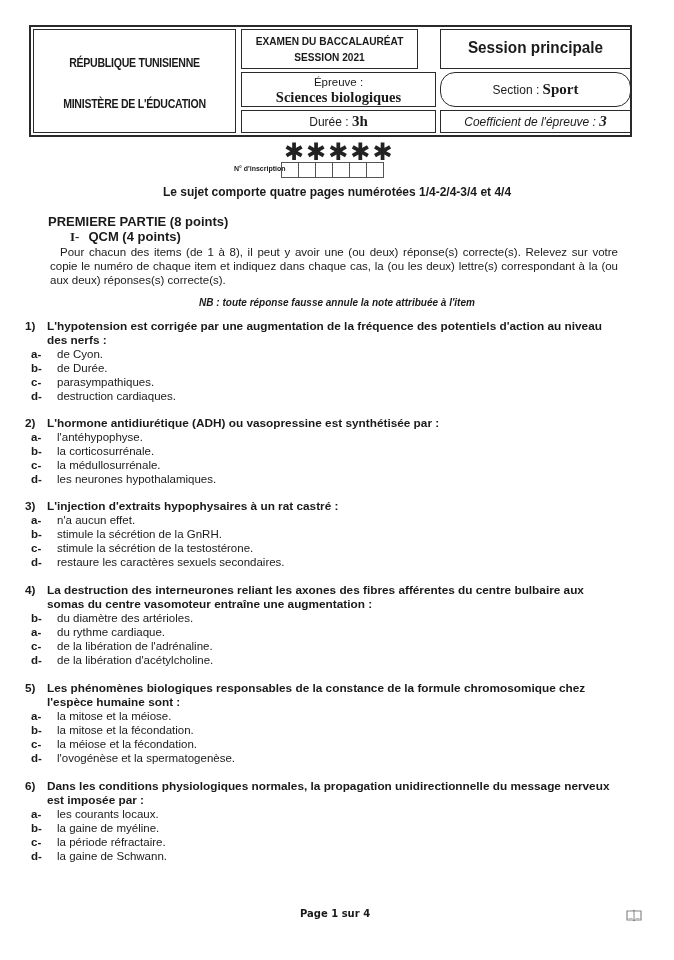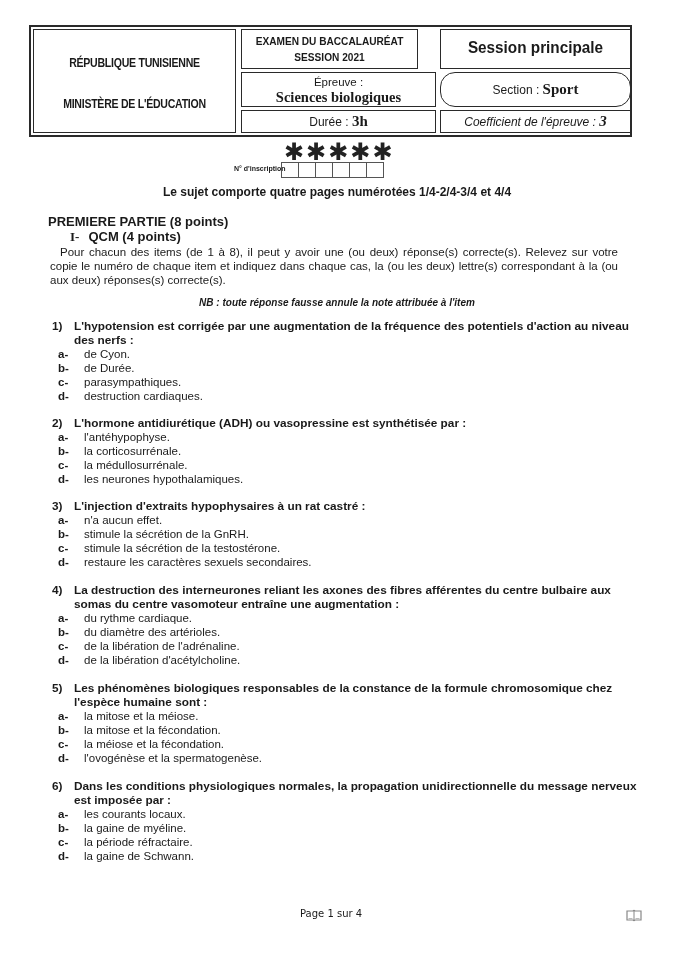--- a/index.html
+++ b/index.html
@@ -34,27 +34,27 @@
   .boxes span { width: 18px; height: 16px; border: 1px solid #555; margin-left: -1px; box-sizing: border-box; display: block; }
 
   .subj { position: absolute; left: 0; right: 0; top: 185px; text-align: center; font-weight: bold; font-size: 12px; }
 
   .p1 { position: absolute; left: 48px; top: 214px; font-weight: bold; font-size: 13px; }
   .qcm { position: absolute; left: 70px; top: 229px; font-weight: bold; font-size: 13px; }
   .qcm .roman { font-family: "Liberation Serif", serif; margin-right: 9px; }
   .intro { position: absolute; left: 50px; top: 245px; width: 568px; font-size: 11.5px; line-height: 14px; text-align: justify; text-indent: 10px; }
   .nb { position: absolute; left: 0; right: 0; top: 297px; text-align: center; font-size: 10px; font-weight: bold; font-style: italic; }
 
-  .q { position: absolute; left: 52px; width: 590px; font-size: 11.5px; }
+  .q { position: absolute; left: 25px; width: 590px; font-size: 11.5px; }
   .q .stem { font-weight: bold; line-height: 14px; padding-left: 22px; text-indent: -22px; font-size: 11.8px; }
   .q .stem .num { display: inline-block; width: 22px; text-indent: 0; }
   .q .opt { line-height: 14px; padding-left: 6px; }
   .q .opt .letter { display: inline-block; width: 26px; font-weight: bold; }
 
-  .footer { position: absolute; left: 300px; top: 908px; font-size: 10px; font-weight: normal; font-family: "DejaVu Sans", sans-serif; }
+  .footer { position: absolute; left: 300px; top: 908px; font-size: 10px; font-weight: bold; font-family: "DejaVu Sans", sans-serif; }
   .book { position: absolute; left: 626px; top: 909px; width: 16px; height: 13px; }
 </style>
 </head>
 <body>
 
 <div class="hdr">
   <div class="hdr-left">
     <div class="l1">RÉPUBLIQUE TUNISIENNE</div>
     <div class="l2">MINISTÈRE DE L'ÉDUCATION</div>
   </div>
@@ -117,22 +117,22 @@
     </div>
     <div class="q" style="top: 499px;">
       <div class="stem"><span class="num">3)</span><span>L'injection d'extraits hypophysaires à un rat castré :</span></div>
       <div class="opt"><span class="letter">a-</span><span>n'a aucun effet.</span></div>
       <div class="opt"><span class="letter">b-</span><span>stimule la sécrétion de la GnRH.</span></div>
       <div class="opt"><span class="letter">c-</span><span>stimule la sécrétion de la testostérone.</span></div>
       <div class="opt"><span class="letter">d-</span><span>restaure les caractères sexuels secondaires.</span></div>
     </div>
     <div class="q" style="top: 583px;">
       <div class="stem"><span class="num">4)</span><span>La destruction des interneurones reliant les axones des fibres afférentes du centre bulbaire aux somas du centre vasomoteur entraîne une augmentation :</span></div>
+      <div class="opt"><span class="letter">b-</span><span>du diamètre des artérioles.</span></div>
       <div class="opt"><span class="letter">a-</span><span>du rythme cardiaque.</span></div>
-      <div class="opt"><span class="letter">b-</span><span>du diamètre des artérioles.</span></div>
       <div class="opt"><span class="letter">c-</span><span>de la libération de l'adrénaline.</span></div>
       <div class="opt"><span class="letter">d-</span><span>de la libération d'acétylcholine.</span></div>
     </div>
     <div class="q" style="top: 681px;">
       <div class="stem"><span class="num">5)</span><span>Les phénomènes biologiques responsables de la constance de la formule chromosomique chez l'espèce humaine sont :</span></div>
       <div class="opt"><span class="letter">a-</span><span>la mitose et la méiose.</span></div>
       <div class="opt"><span class="letter">b-</span><span>la mitose et la fécondation.</span></div>
       <div class="opt"><span class="letter">c-</span><span>la méiose et la fécondation.</span></div>
       <div class="opt"><span class="letter">d-</span><span>l'ovogénèse et la spermatogenèse.</span></div>
     </div>

